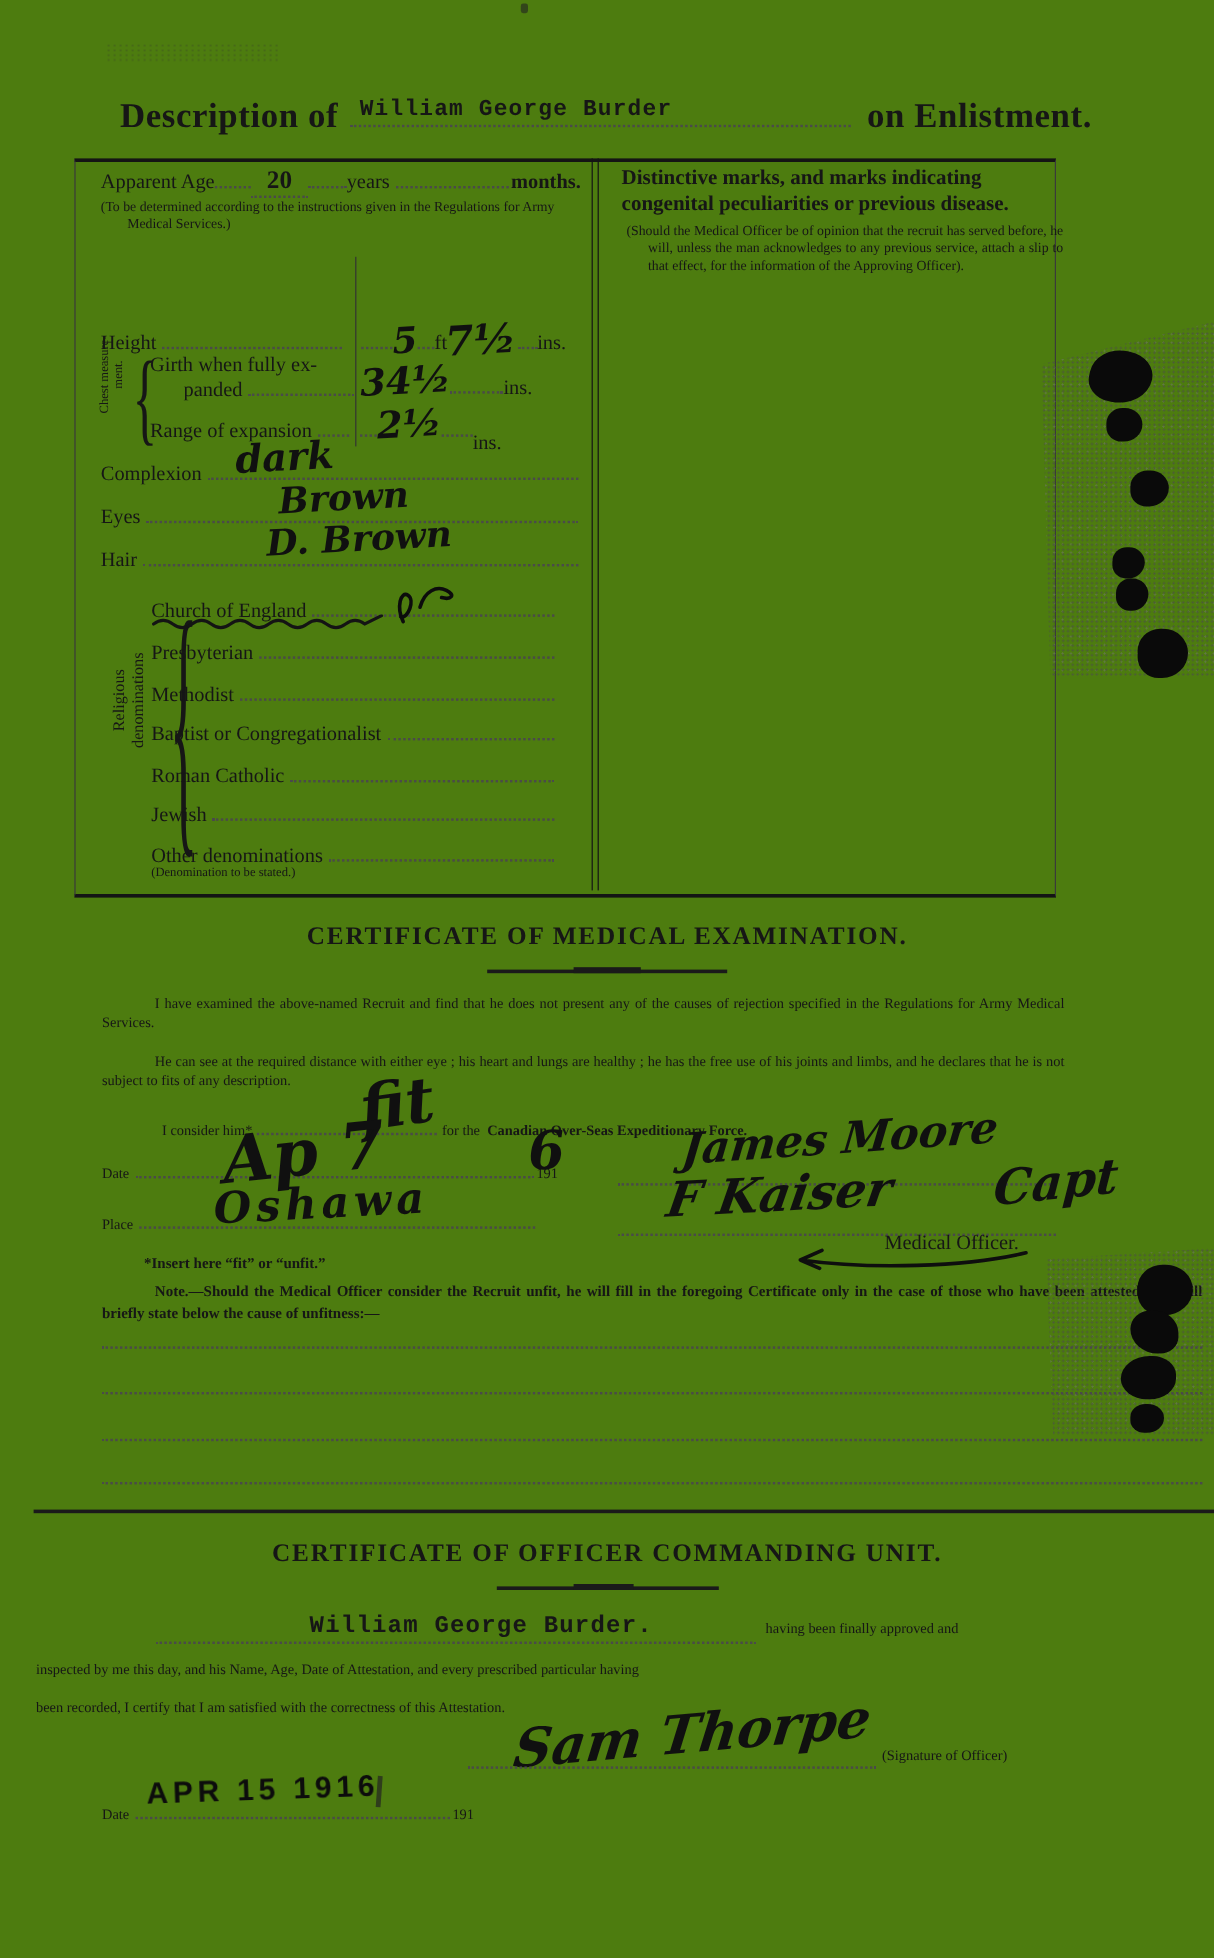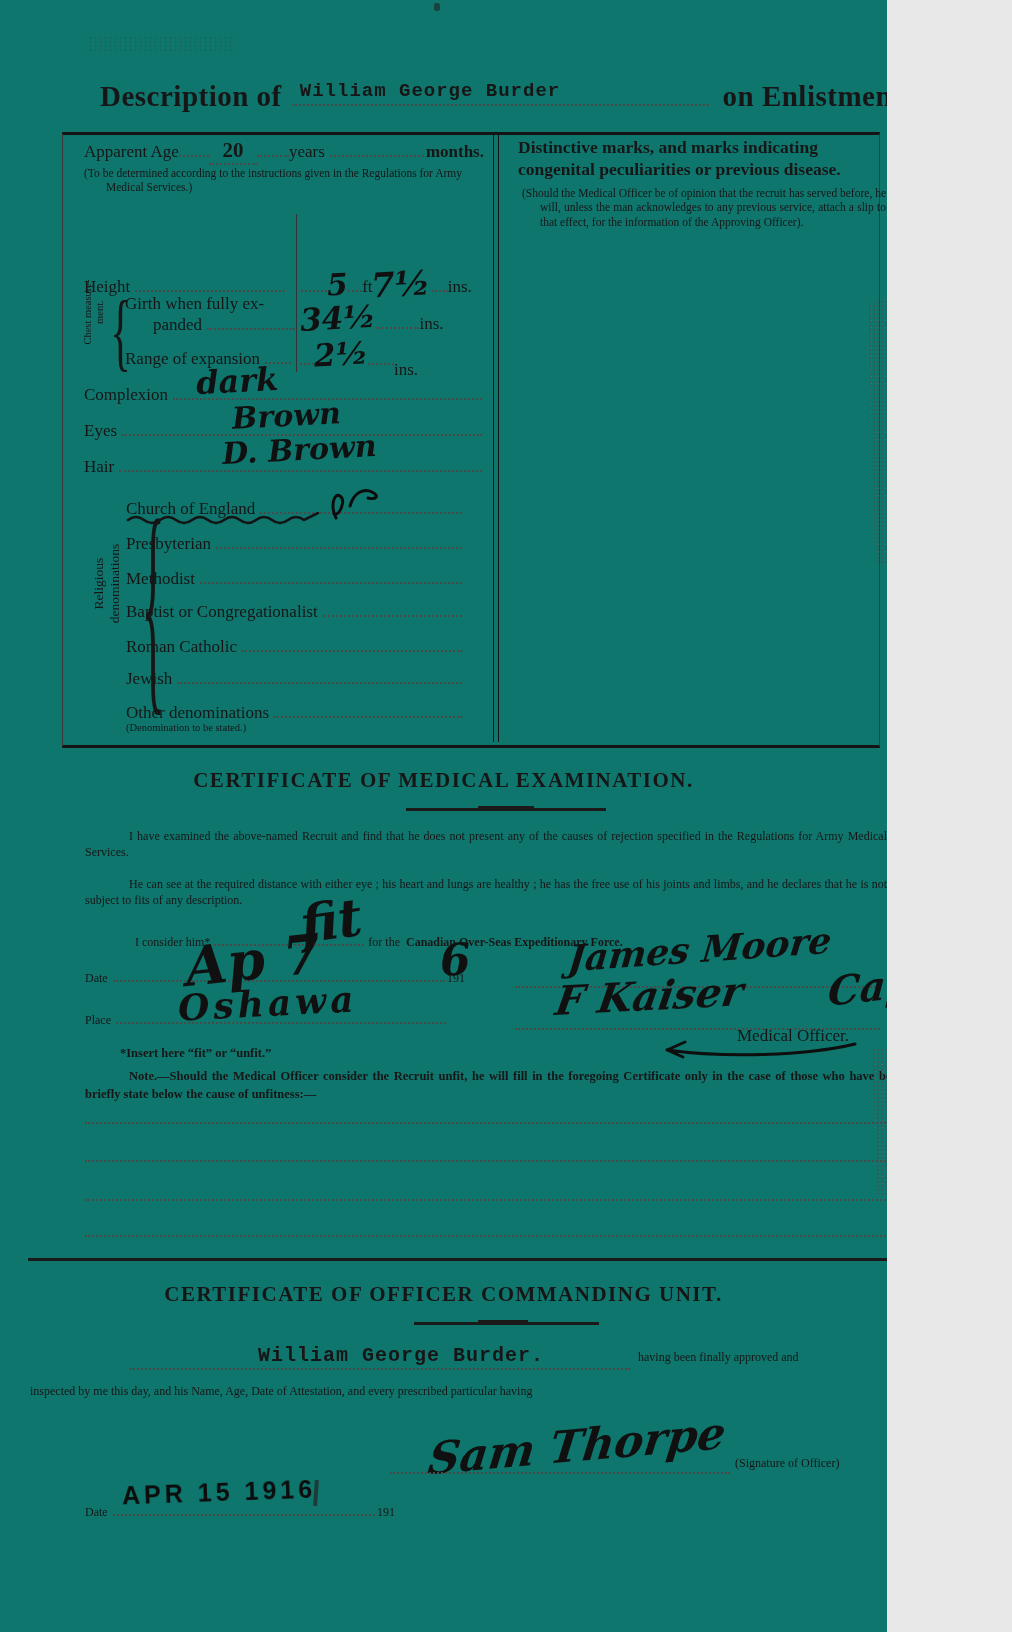--- a/index.html
+++ b/index.html
@@ -1,16 +1,16 @@
 <!DOCTYPE html>
 <html><head>
 <meta charset="utf-8">
 <style>
   html,body{margin:0;padding:0;background:#e8e8e8;}
-  .page{position:relative;width:887px;height:1632px;background:#0f766e;overflow:hidden;
+  .page{position:relative;width:1012px;height:1632px;background:#4d7c0f;overflow:hidden;
         font-family:"Liberation Serif",serif;color:#161616;}
   .abs{position:absolute;}
   
   .t17{font-size:17px;} .t16{font-size:12px;} .t11{font-size:11.5px;line-height:1.25;}
   .t10{font-size:10.5px;} .t12{font-size:12.5px;font-weight:bold;}
   .bold{font-weight:bold;}
   .just{text-align:justify;}
   .indent{text-indent:44px;}
   
   .dots{display:inline-block;border-bottom:2px dotted #4a4a4a;height:14px;vertical-align:baseline;}
@@ -238,20 +238,21 @@
 
   <div class="hrule" style="left:28px;top:1258px;width:984px;height:2.5px;"></div>
   <div class="abs cert-title" style="left:0;top:1282px;">CERTIFICATE OF OFFICER COMMANDING UNIT.</div>
   <div class="hrule" style="left:414px;top:1322px;width:185px;height:2.5px;"></div>
   <div class="hrule" style="left:478px;top:1320px;width:50px;height:5px;"></div>
 
   <span class="typed abs" style="left:258px;top:1344px;font-size:20px;">William George Burder.</span>
   <div class="dline" style="left:130px;top:1366px;width:500px;"></div>
   <div class="abs t16" style="left:638px;top:1350px;">having been finally approved and</div>
   <div class="abs t16 just" style="left:30px;top:1384px;width:880px;">inspected by me this day, and his Name, Age, Date of Attestation, and every prescribed particular having</div>
+  <div class="abs t16" style="left:30px;top:1416px;width:880px;">been recorded, I certify that I am satisfied with the correctness of this Attestation.</div>
 
   <span class="hw abs" style="left:428px;top:1420px;font-size:44px;transform:rotate(-5deg) skewX(-12deg);">Sam Thorpe</span>
   <div class="dline" style="left:390px;top:1470px;width:340px;"></div>
   <div class="abs t16" style="left:735px;top:1456px;">(Signature of Officer)</div>
 
   <span class="stamp abs" style="left:122px;top:1478px;">APR 15 1916</span>
   <div class="abs" style="left:314px;top:1480px;width:4px;height:26px;background:#222;opacity:.7;transform:rotate(4deg);"></div>
 
   <div class="abs row t16" style="left:85px;top:1500px;width:310px;">
     <span>Date</span>

